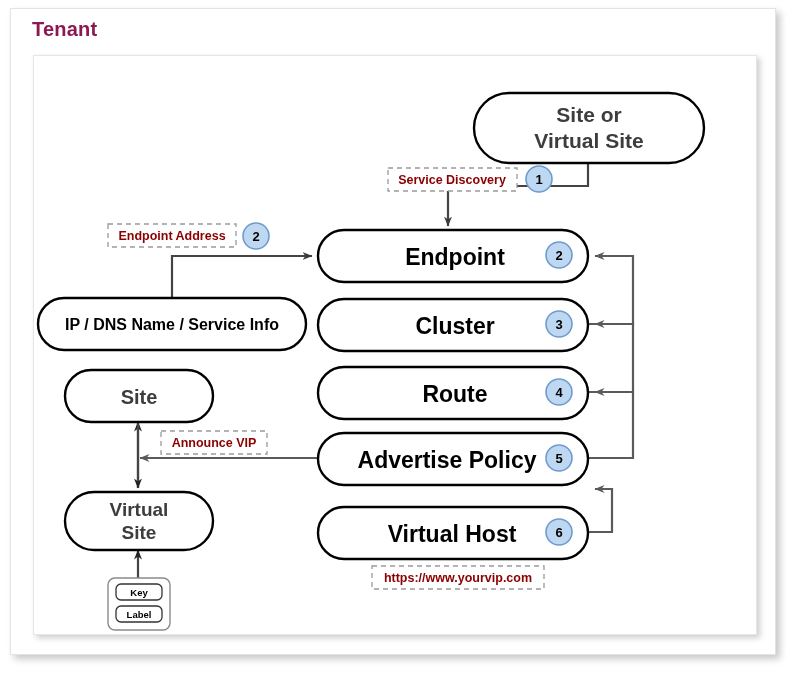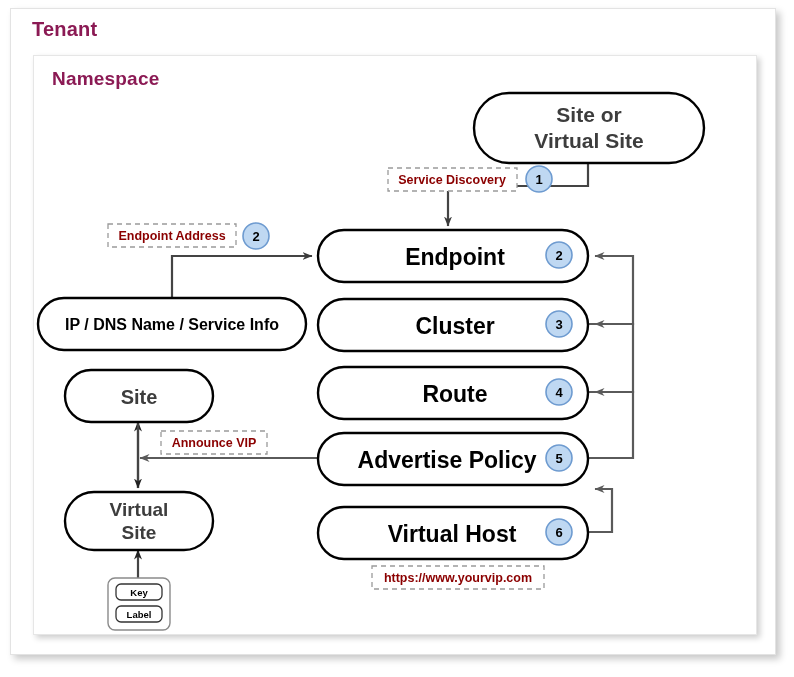--- a/index.html
+++ b/index.html
@@ -38,21 +38,20 @@
 </style>
 </head>
 <body>
 
 <div id="stage">
 
   <div class="tenant-panel"></div>
   <div class="ns-panel"></div>
 
   <div class="hdr" id="tenant-title">Tenant</div>
-  <div class="hdr" id="namespace-title">Namespace</div>
 
   <svg id="diagram" viewBox="0 0 794 677">
     <defs>
       <marker id="arrow" markerWidth="11" markerHeight="11" refX="9.5" refY="4" orient="auto" markerUnits="userSpaceOnUse">
         <path d="M0,0 L10,4 L0,8 L3,4 Z" fill="#5a5a5a"></path>
       </marker>
       <marker id="arrowdark" markerWidth="11" markerHeight="11" refX="9.5" refY="4" orient="auto" markerUnits="userSpaceOnUse">
         <path d="M0,0 L10,4 L0,8 L3,4 Z" fill="#3a3a3a"></path>
       </marker>
       <marker id="arrowup" markerWidth="11" markerHeight="11" refX="9.5" refY="4" orient="auto" markerUnits="userSpaceOnUse">

